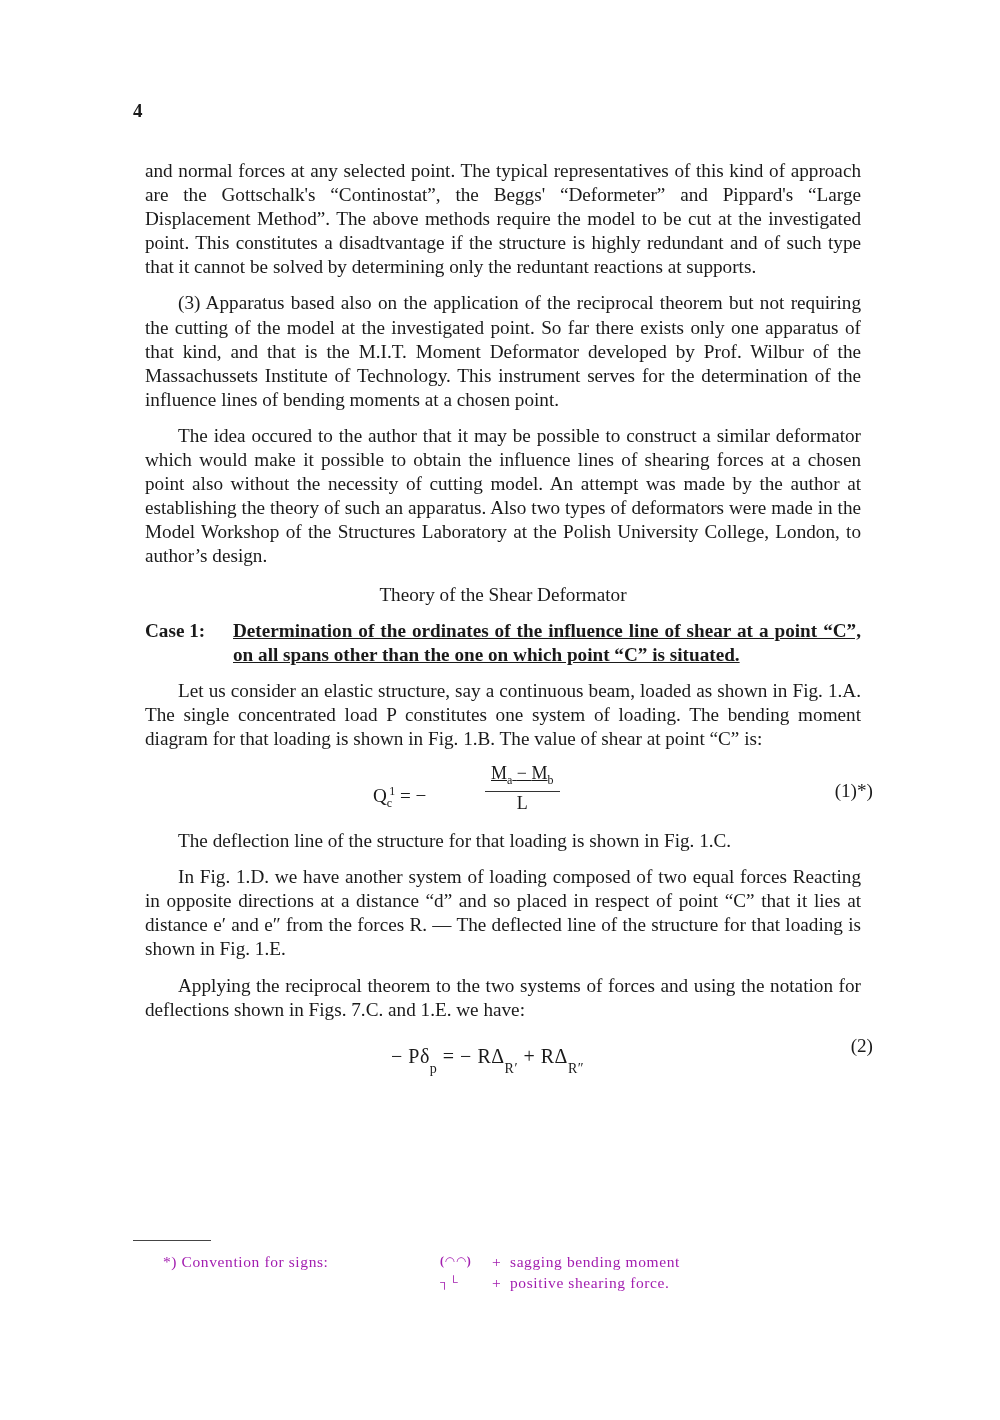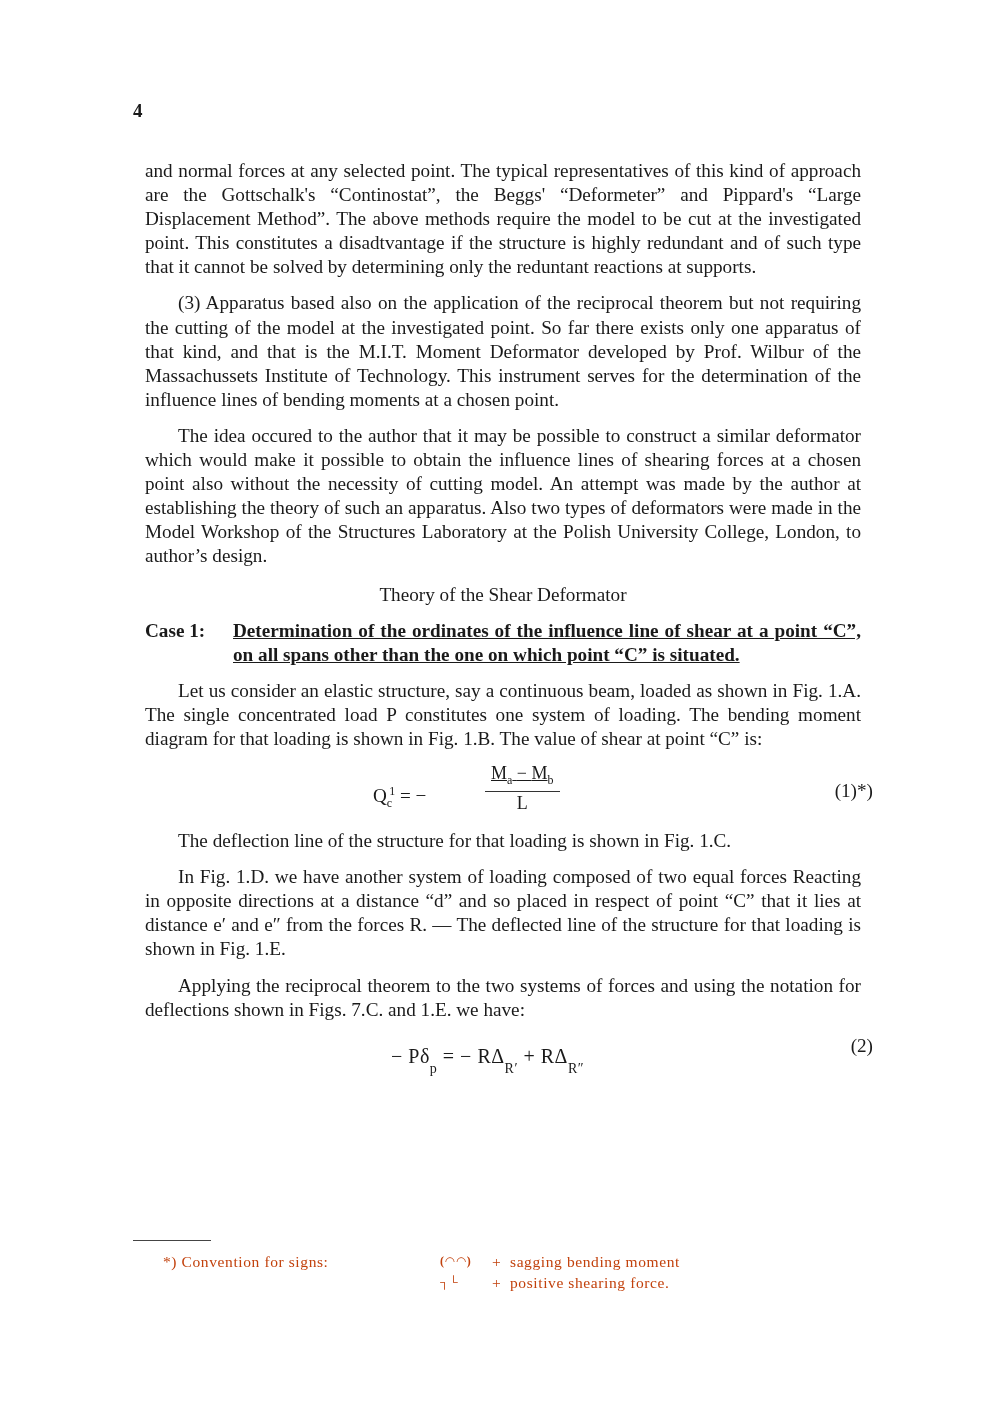--- a/index.html
+++ b/index.html
@@ -20,21 +20,21 @@
   .eq1-frac .num { display: block; padding: 0 6px; border-bottom: 1.5px solid #333; line-height: 21px; text-decoration: underline; }
   .eq1-frac .den { display: block; line-height: 22px; }
   .eq-number { position: absolute; right: 0; }
   .eq1-number { top: 16px; }
   .equation2 { position: relative; height: 42px; }
   .eq2-body { position: absolute; left: 234px; top: 10px; font-size: 20px; letter-spacing: 0.5px; margin-left: 24px; }
   .eq2-number { top: 0px; }
   sub.low { font-size: 14px; vertical-align: -10px; }
   .footnote-rule { position: absolute; left: 133px; top: 1240px; width: 78px; height: 0; border-top: 1px solid #444; }
   .footnote { position: absolute; left: 163px; top: 1251px; font-size: 15.5px; line-height: 21px; letter-spacing: 0.6px;
-              color: #c2410c; }
+              color: #a21caf; }
   .fn-row { display: flex; align-items: center; }
   .fn-label { width: 277px; }
   .fn-symbol { width: 52px; font-size: 12px; font-weight: bold; }
   .fn-plus { width: 18px; }
 </style>
 </head>
 <body>
 
 <div class="page-number">4</div>
 

